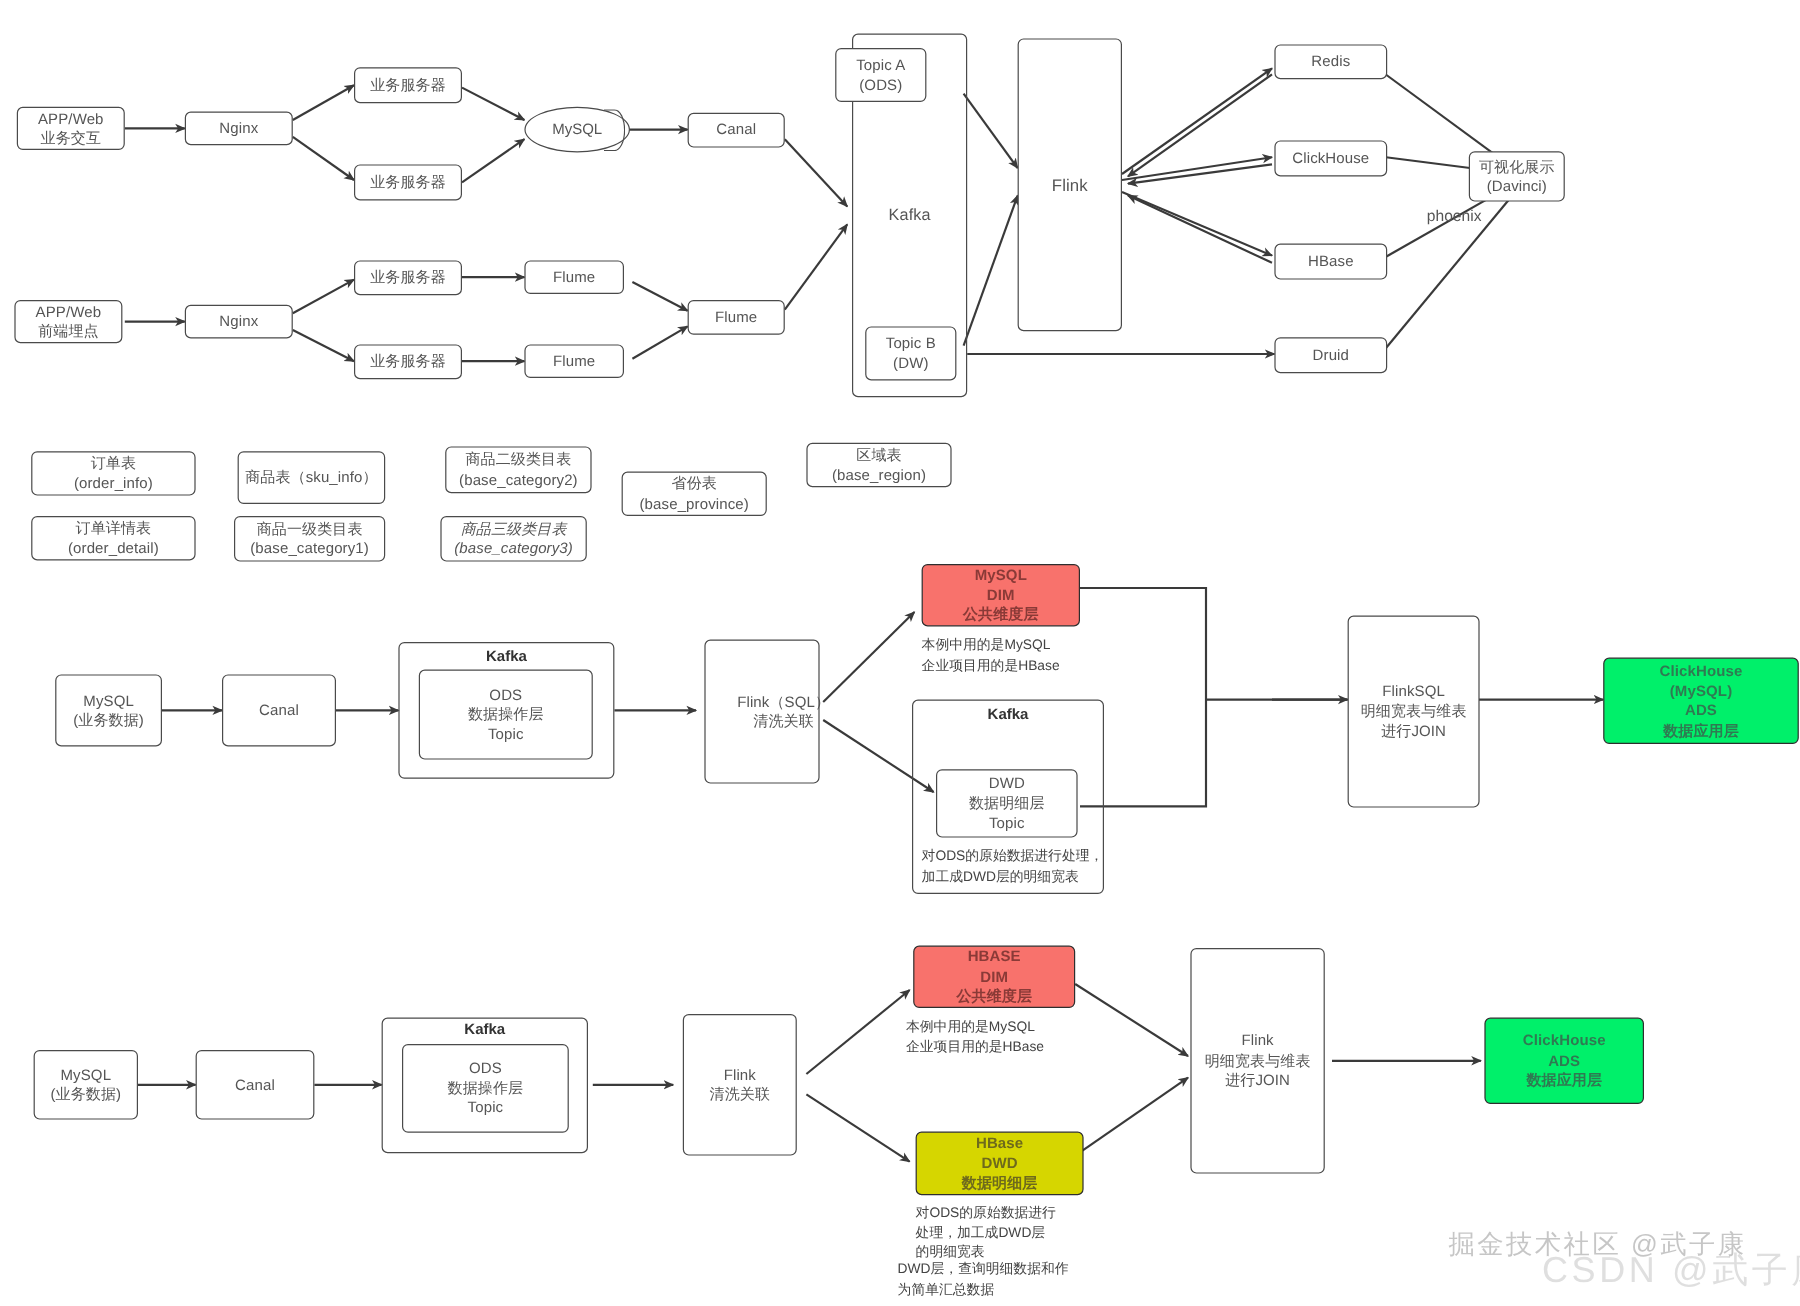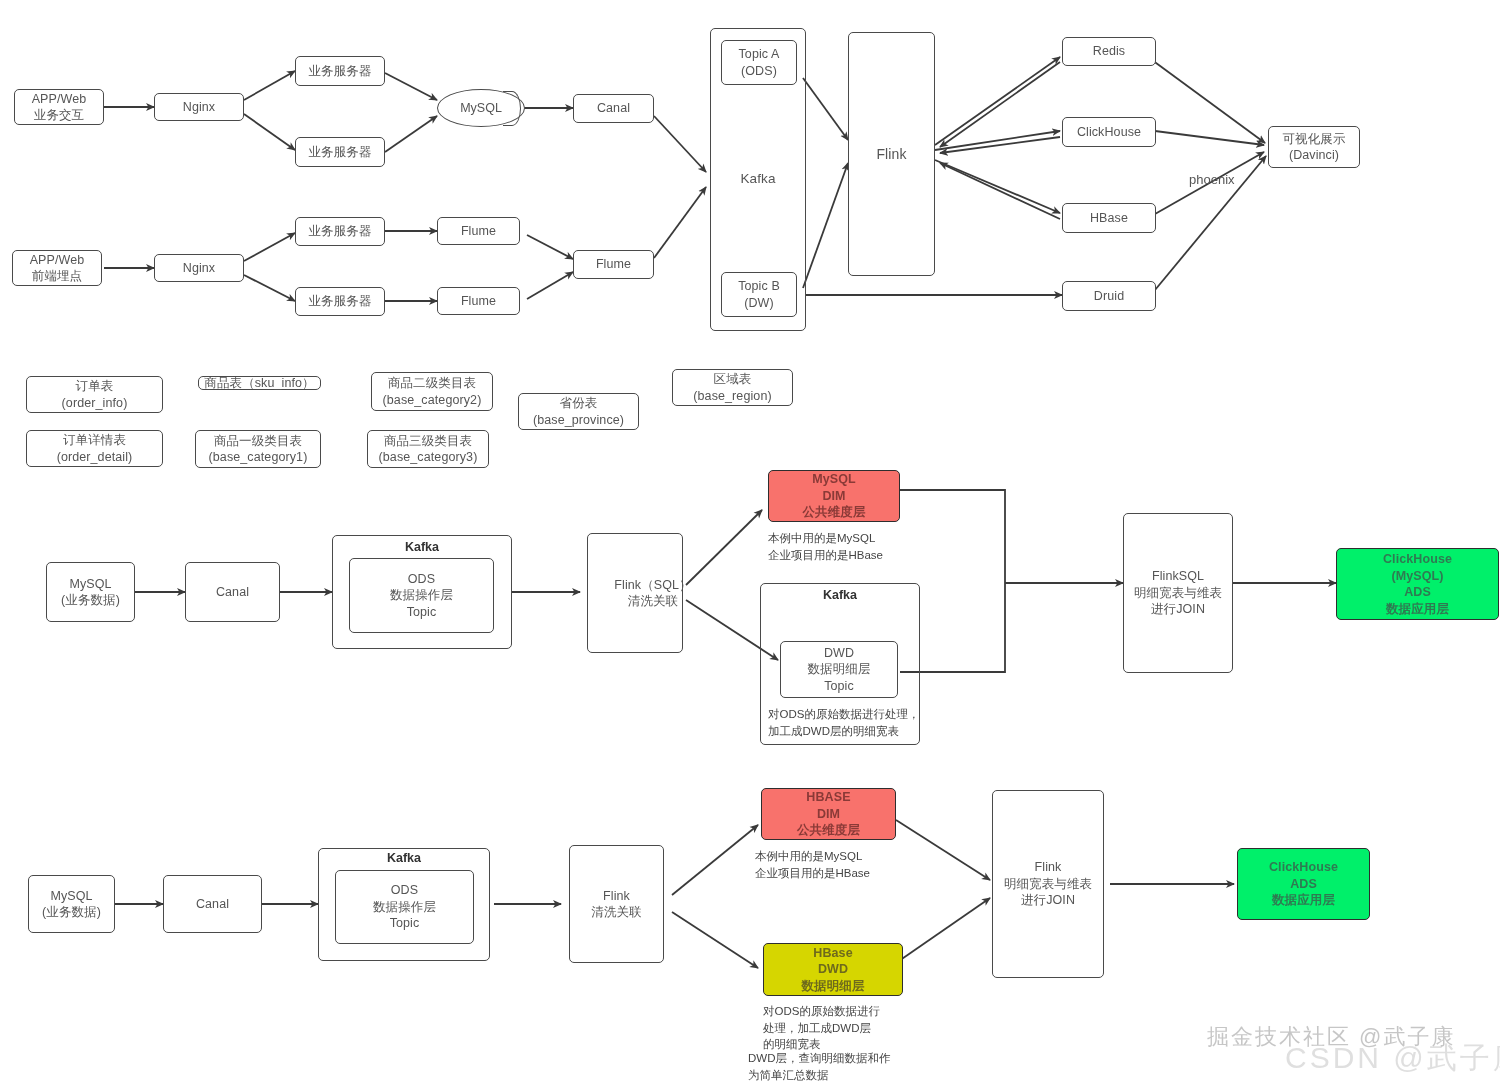--- a/index.html
+++ b/index.html
@@ -242,21 +242,21 @@
   <div class="node" style="left:573px; top:250px; width:81px; height:29px;">
     <span class="ln">Flume</span>
   </div>
 
   <div class="group-box" style="left:710px; top:28px; width:96px; height:303px;">
   </div>
   <div class="node" style="left:712px; top:168px; width:92px; height:22px; border:none; background:transparent; font-size:13.5px;">
     <span class="ln">Kafka</span>
   </div>
 
-  <div class="node" style="left:721px; top:40px; width:76px; height:45px;">
+  <div class="node" style="left:696px; top:40px; width:76px; height:45px;">
     <span class="ln">Topic A</span>
       <span class="ln">(ODS)</span>
   </div>
 
   <div class="node" style="left:721px; top:272px; width:76px; height:45px;">
     <span class="ln">Topic B</span>
       <span class="ln">(DW)</span>
   </div>
 
   <div class="node" style="left:848px; top:32px; width:87px; height:244px; font-size:14px;">
@@ -272,33 +272,33 @@
   </div>
 
   <div class="node" style="left:1062px; top:203px; width:94px; height:30px;">
     <span class="ln">HBase</span>
   </div>
 
   <div class="node" style="left:1062px; top:281px; width:94px; height:30px;">
     <span class="ln">Druid</span>
   </div>
 
-  <div class="node" style="left:1268px; top:126px; width:92px; height:42px;">
+  <div class="node" style="left:1224px; top:126px; width:80px; height:42px;">
     <span class="ln">可视化展示</span>
       <span class="ln">(Davinci)</span>
   </div>
 
   <div class="edge-label" style="left:1189px; top:172px;">phoenix</div>
 
   <div class="node" style="left:26px; top:376px; width:137px; height:37px;">
     <span class="ln">订单表</span>
     <span class="ln">(order_info)</span>
   </div>
 
-  <div class="node" style="left:198px; top:376px; width:123px; height:14px;">
+  <div class="node" style="left:198px; top:376px; width:123px; height:44px;">
     <span class="ln">
       <span>商品表</span><span>（sku_info）</span>
     </span>
   </div>
 
   <div class="node" style="left:371px; top:372px; width:122px; height:39px;text-align:center;">
     <span class="ln">商品二级类目表</span>
     <span class="ln">(base_category2)</span>
   </div>
 
@@ -315,21 +315,21 @@
   <div class="node" style="left:26px; top:430px; width:137px; height:37px;">
     <span class="ln">订单详情表</span>
     <span class="ln">(order_detail)</span>
   </div>
 
   <div class="node" style="left:195px; top:430px; width:126px; height:38px;">
     <span class="ln">商品一级类目表</span>
     <span class="ln">(base_category1)</span>
   </div>
 
-  <div class="node" style="left:367px; top:430px; width:122px; height:38px;">
+  <div class="node" style="left:367px; top:430px; width:122px; height:38px;font-style:italic;">
     <span class="ln">商品三级类目表</span>
     <span class="ln">(base_category3)</span>
   </div>
 
   <div class="node" style="left:46px; top:562px; width:89px; height:60px;">
     <span class="ln">MySQL</span>
       <span class="ln">(业务数据)</span>
   </div>
 
   <div class="node" style="left:185px; top:562px; width:95px; height:60px;">

